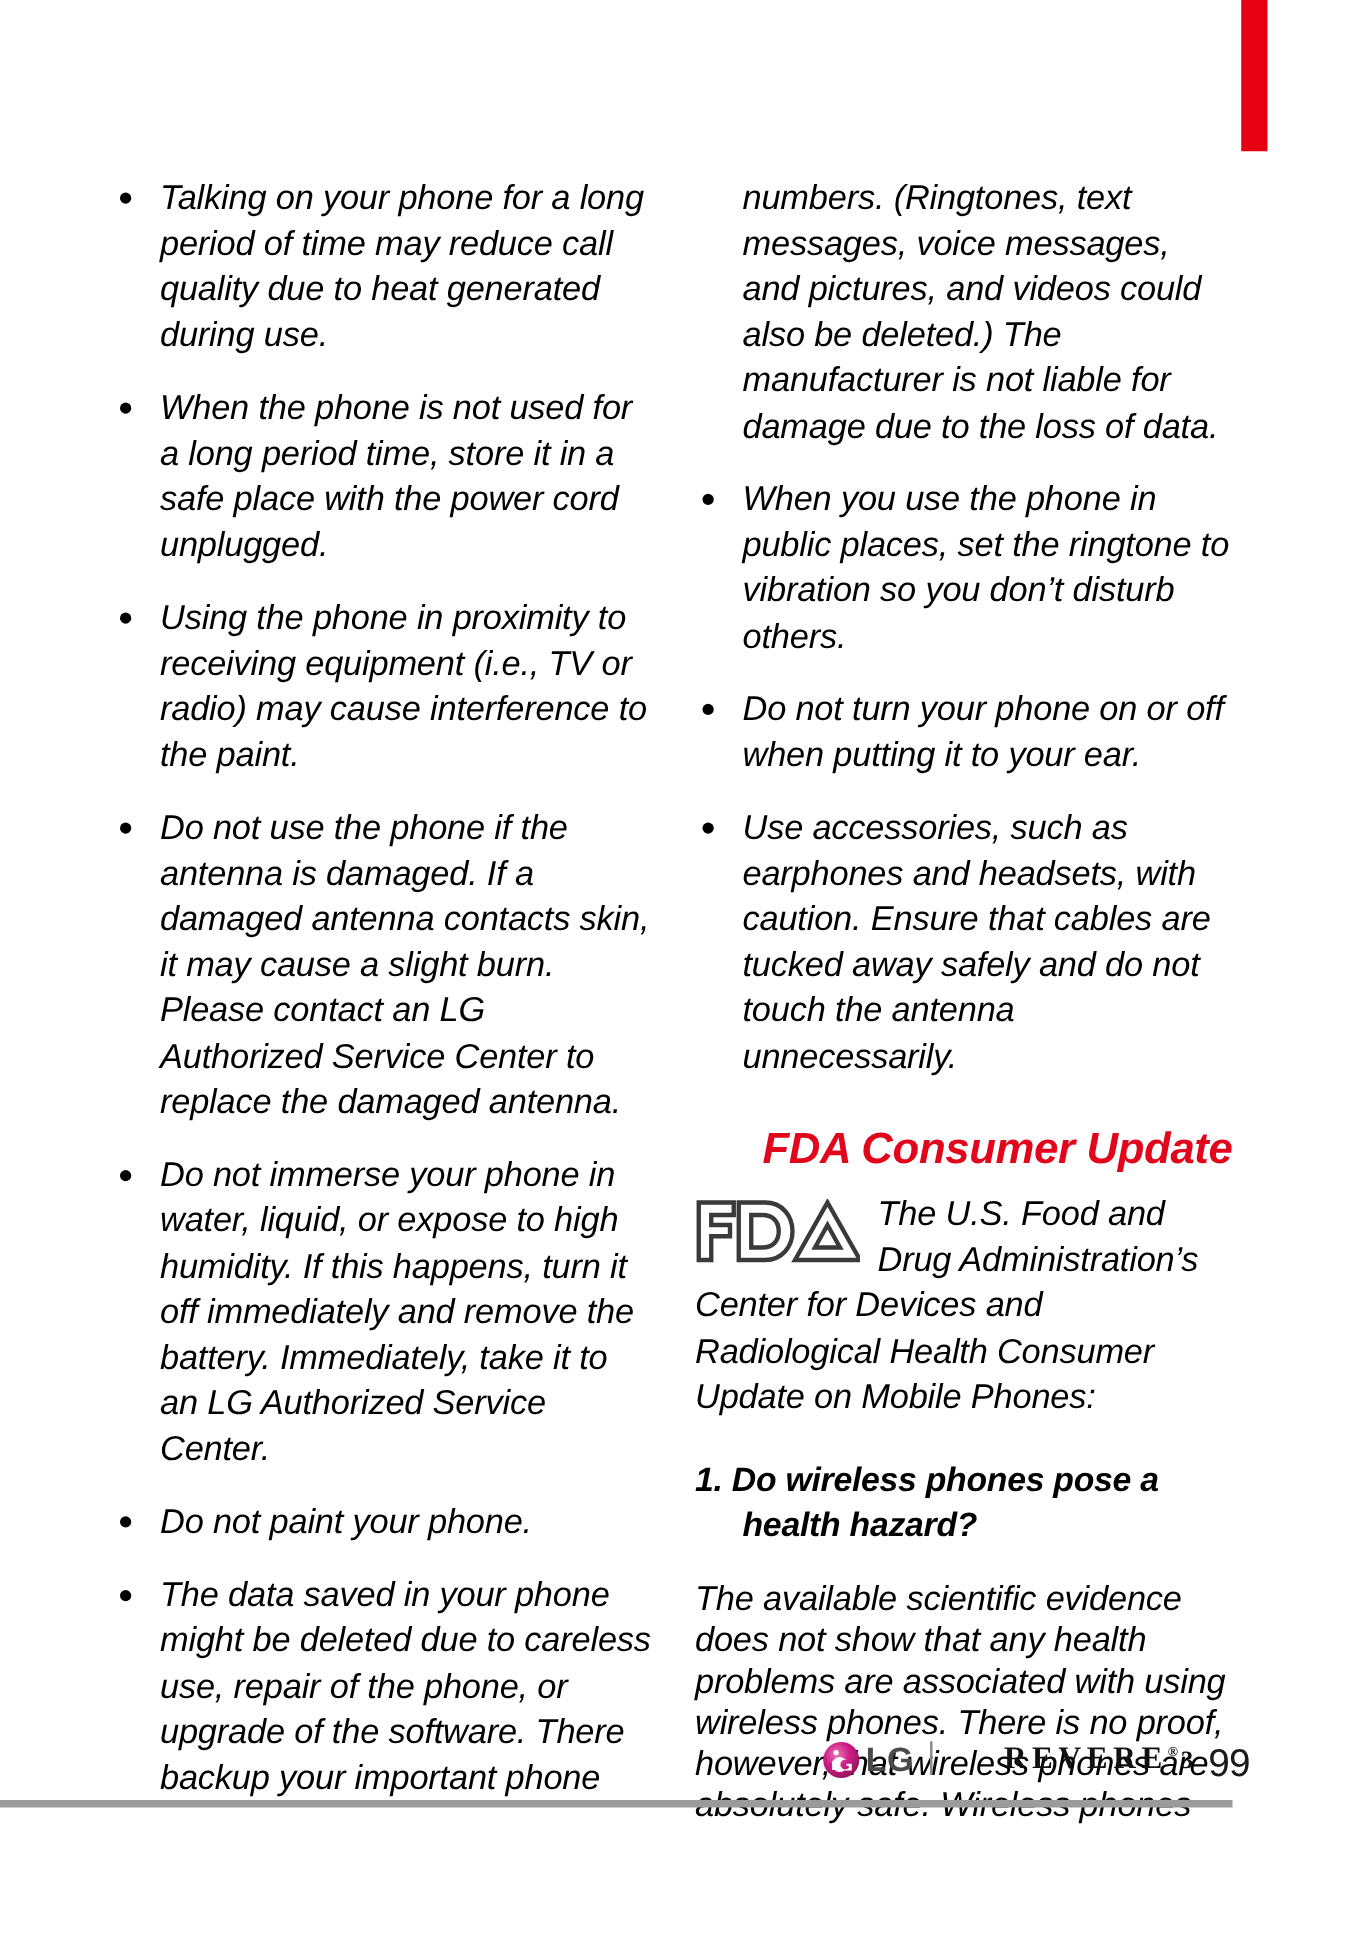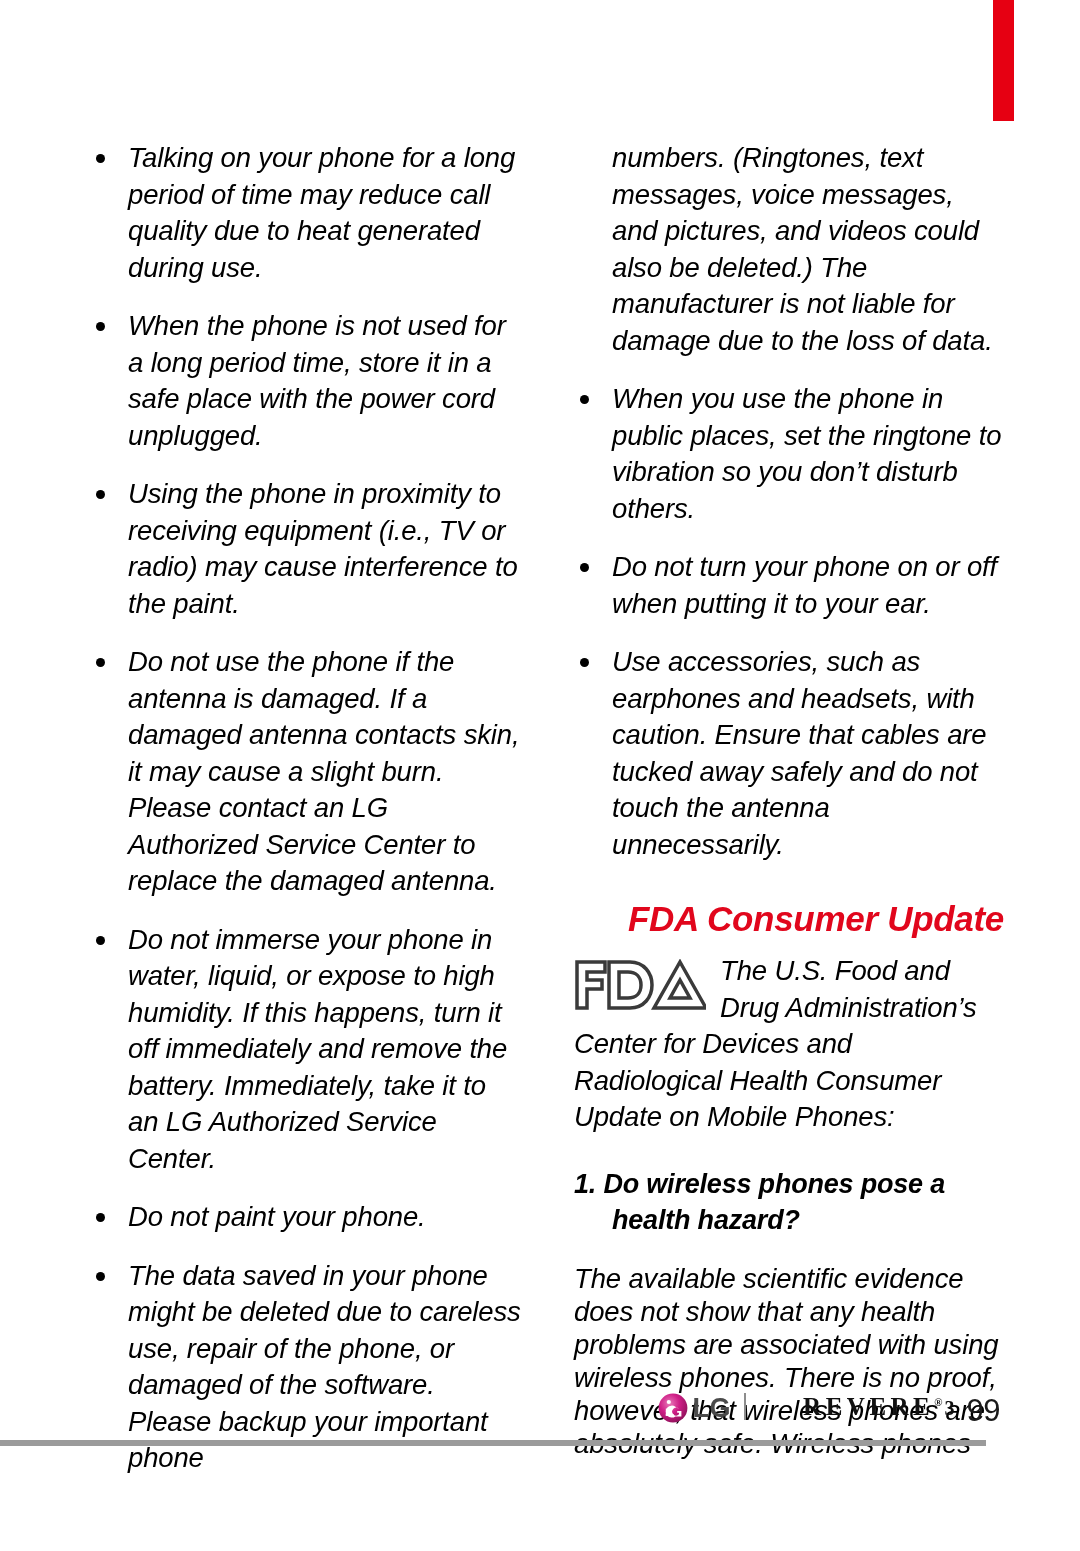--- a/index.html
+++ b/index.html
@@ -35,21 +35,21 @@
     height: 1432px;
   }
 
   .column {
     position: absolute;
     top: 140px;
     width: 432px;
     font-style: italic;
   }
   #col-left  { left: 90px; }
-  #col-right { left: 574px; }
+  #col-right { left: 556px; }
 
   
   .bullet-item {
     position: relative;
     padding-left: 38px;
     margin-bottom: 22px;
     font-size: 27.5px;
     line-height: 36.5px;
     letter-spacing: -0.15px;
   }
@@ -212,21 +212,21 @@
       <span>Do not immerse your phone in water, liquid, or expose to high humidity. If this happens, turn it off immediately and remove the battery. Immediately, take it to an LG Authorized Service Center.</span>
     </div>
 
     <div class="bullet-item">
       <span class="dot"></span>
       <span>Do not paint your phone.</span>
     </div>
 
     <div class="bullet-item">
       <span class="dot"></span>
-      <span>The data saved in your phone might be deleted due to careless use, repair of the phone, or damaged of the software. Please backup your important phone</span>
+      <span>The data saved in your phone might be deleted due to careless use, repair of the phone, or upgrade of the software. There backup your important phone</span>
     </div>
 
   </div>
 
   <div class="column" id="col-right">
 
     <div class="cont-para">numbers. (Ringtones, text messages, voice messages, and pictures, and videos could also be deleted.) The manufacturer is not liable for damage due to the loss of data.</div>
 
     <div class="bullet-item">
       <span class="dot"></span>

